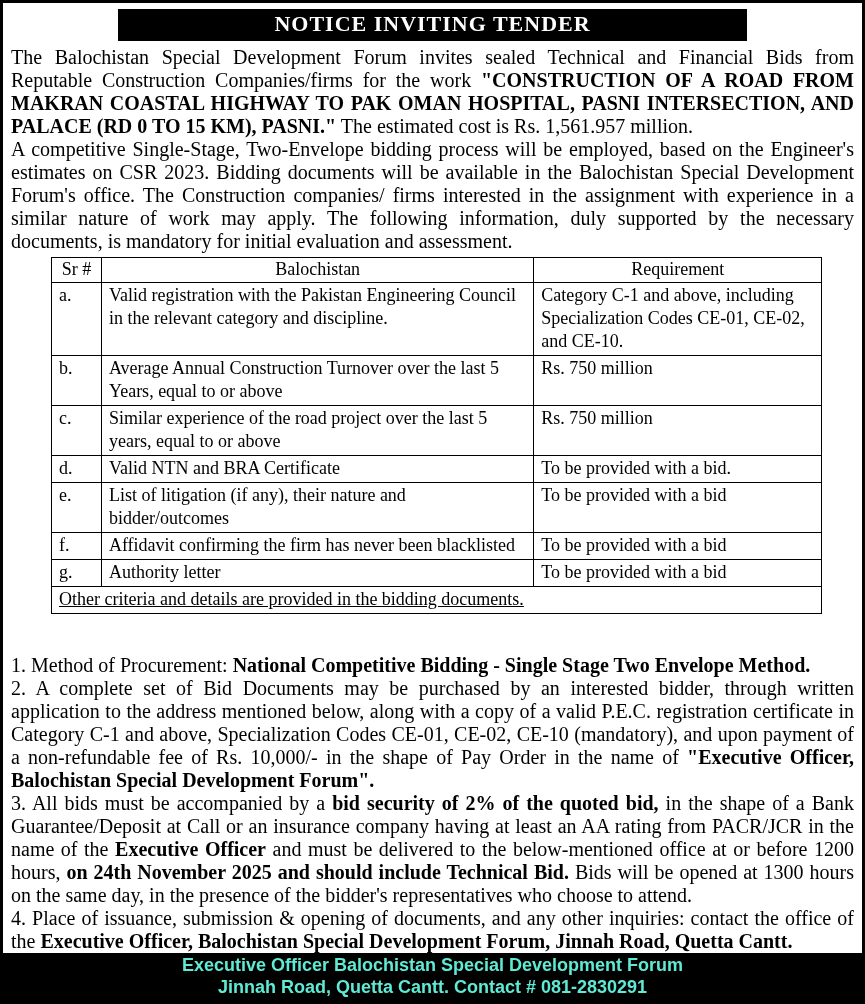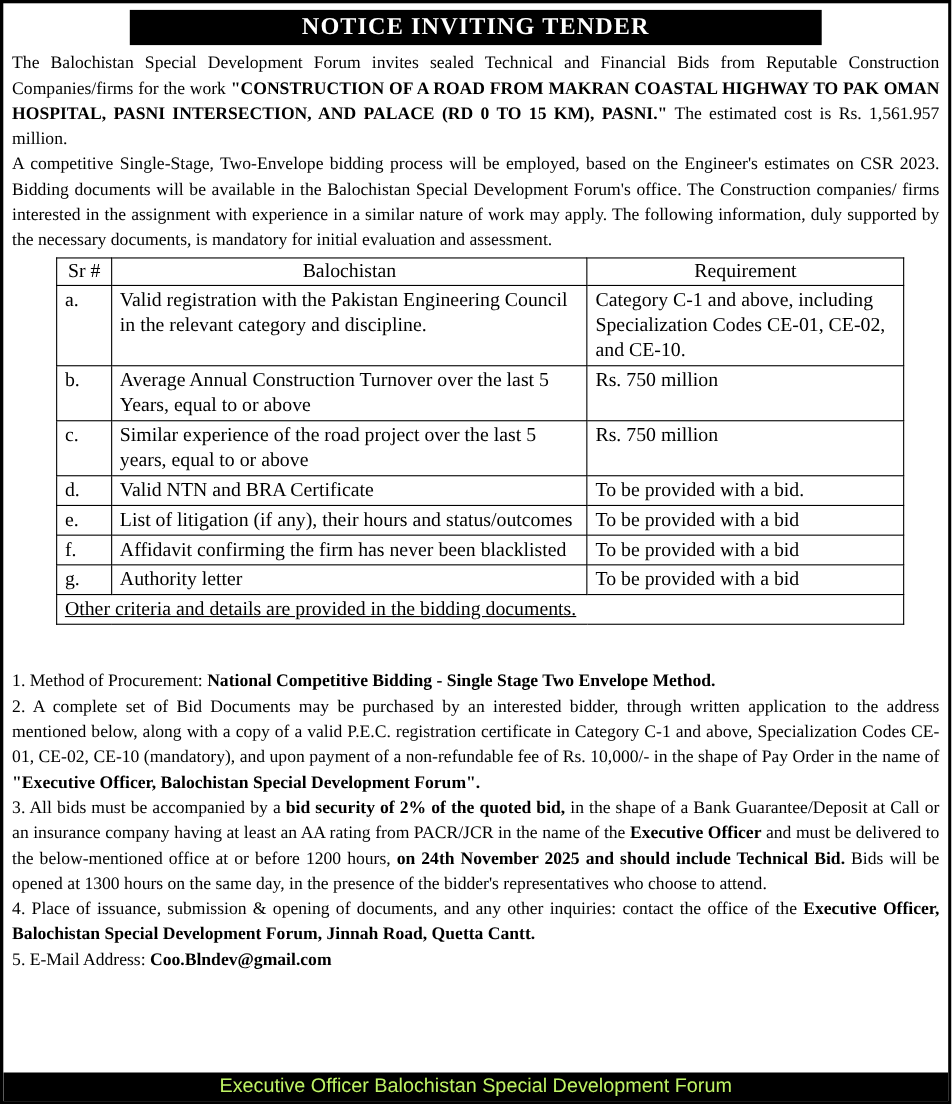--- a/index.html
+++ b/index.html
@@ -26,21 +26,21 @@
     font-family: "Liberation Serif", serif;
     font-size: 22px;
     font-weight: bold;
     letter-spacing: 1px;
   }
   .content {
     flex: 1;
     padding: 2px 8px 0 8px;
   }
   .para {
-    font-size: 16px;
+    font-size: 20px;
     line-height: 23px;
     text-align: justify;
   }
   .para b { font-weight: bold; }
   table.req {
     border-collapse: collapse;
     margin: 4px 14px 0 40px;
     width: 771px;
     font-size: 18px;
     line-height: 23px;
@@ -54,24 +54,24 @@
   table.req th {
     font-weight: normal;
     text-align: center;
     padding: 0 7px 1px 7px;
   }
   td.sr { padding-left: 10px; }
   td.tfoot-note { text-align: center; text-decoration: underline; }
   .terms { margin-top: 40px; }
   .footer-bar {
     background: #000000;
-    color: #bef264;
+    color: #5eead4;
     text-align: center;
     font-family: "Liberation Sans", sans-serif;
-    font-weight: normal;
+    font-weight: bold;
     font-size: 18px;
     line-height: 22px;
     padding: 1px 0 3px 0;
   }
 </style>
 </head>
 <body>
 
 <div class="page">
 
@@ -114,21 +114,21 @@
           <td>Similar experience of the road project over the last 5 years, equal to or above</td>
           <td>Rs. 750 million</td>
         </tr>
         <tr>
           <td class="sr">d.</td>
           <td>Valid NTN and BRA Certificate</td>
           <td>To be provided with a bid.</td>
         </tr>
         <tr>
           <td class="sr">e.</td>
-          <td>List of litigation (if any), their hours and status/outcomes</td>
+          <td>List of litigation (if any), their nature and bidder/outcomes</td>
           <td>To be provided with a bid</td>
         </tr>
         <tr>
           <td class="sr">f.</td>
           <td>Affidavit confirming the firm has never been blacklisted</td>
           <td>To be provided with a bid</td>
         </tr>
         <tr>
           <td class="sr">g.</td>
           <td>Authority letter</td>
@@ -142,22 +142,22 @@
 
     <div class="terms">
       <p class="para"><span>1. Method of Procurement: </span><b>National Competitive Bidding - Single Stage Two Envelope Method.</b></p>
 
       <p class="para"><span>2. A complete set of Bid Documents may be purchased by an interested bidder, through written application to the address mentioned below, along with a copy of a valid P.E.C. registration certificate in Category C-1 and above, Specialization Codes CE-01, CE-02, CE-10 (mandatory), and upon payment of a non-refundable fee of Rs. 10,000/- in the shape of Pay Order in the name of </span><b>"Executive Officer, Balochistan Special Development Forum".</b></p>
 
       <p class="para"><span>3. All bids must be accompanied by a </span><b>bid security of 2% of the quoted bid,</b><span> in the shape of a Bank Guarantee/Deposit at Call or an insurance company having at least an AA rating from PACR/JCR in the name of the </span><b>Executive Officer</b><span> and must be delivered to the below-mentioned office at or before 1200 hours, </span><b>on 24th November 2025 and should include Technical Bid.</b><span> Bids will be opened at 1300 hours on the same day, in the presence of the bidder's representatives who choose to attend.</span></p>
 
       <p class="para"><span>4. Place of issuance, submission &amp; opening of documents, and any other inquiries: contact the office of the </span><b>Executive Officer, Balochistan Special Development Forum, Jinnah Road, Quetta Cantt.</b></p>
 
-      <p class="para"><span>5. E-Mail Address:  </span><b>Coo.Blndev@gmail.com</b></p>
     </div>
 
   </div>
 
   <div class="footer-bar">
     <div>Executive Officer Balochistan Special Development Forum</div>
+    <div>Jinnah Road, Quetta Cantt. Contact # 081-2830291</div>
   </div>
 
 </div>
 
 </body></html>

